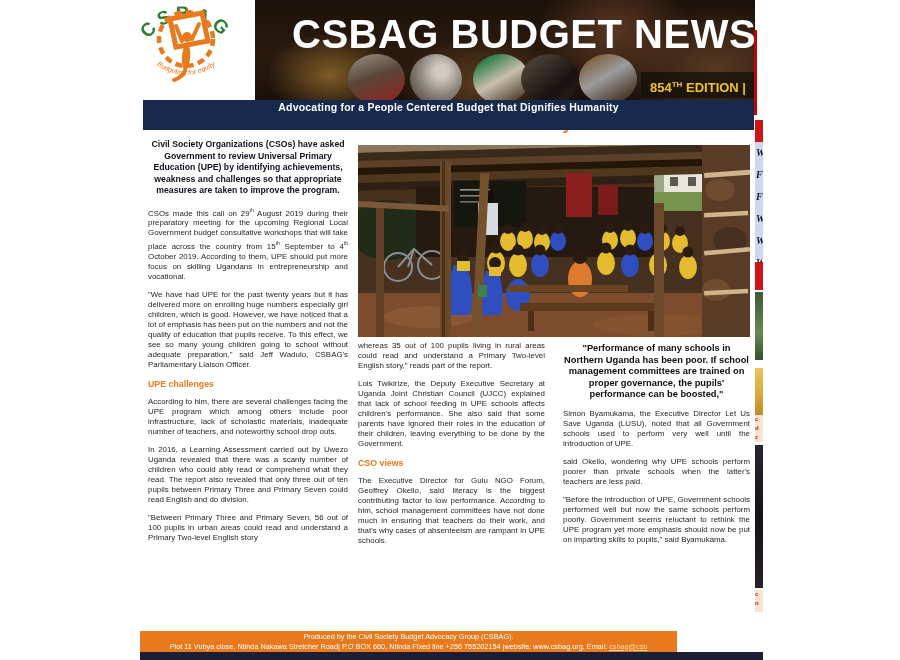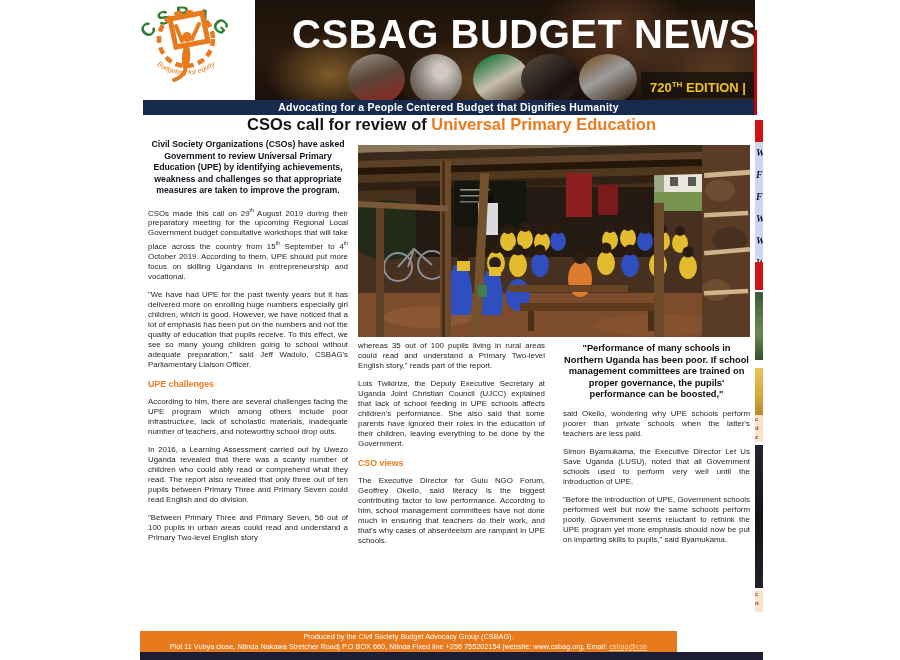--- a/index.html
+++ b/index.html
@@ -20,21 +20,21 @@
     color:#fff; white-space:nowrap; letter-spacing:.5px; }
   .hphoto { position:absolute; top:54px; height:50px; border-radius:50%; }
   .hp1 { left:93px;  width:57px; background:linear-gradient(160deg,#8c8377 10%,#5a4638 45%,#7e2f28 78%); }
   .hp2 { left:155px; width:52px; background:radial-gradient(at 60% 35%,#cfc9c2 15%,#8c857c 50%,#4a3f35 92%); }
   .hp3 { left:218px; width:56px; background:linear-gradient(150deg,#2e7d46 15%,#c8bfae 50%,#5a4a38 85%); }
   .hp4 { left:266px; width:58px; background:linear-gradient(140deg,#4a4036 15%,#191210 65%,#2a221c); }
   .hp5 { left:324px; width:58px; background:linear-gradient(150deg,#7a5a38 10%,#9c9c9c 45%,#4a3828 85%); }
   .edition { position:absolute; right:0; top:72px; height:26px; line-height:26px; padding:0 9px;
     background:rgba(22,17,10,.8); color:#f2c31c; font-weight:bold; font-size:13px; white-space:nowrap; }
   .edition sup { font-size:8px; vertical-align:super; }
-  .navy-bar { position:absolute; left:3px; top:100px; width:611px; height:15px; background:#172a4d;
+  .navy-bar { position:absolute; left:3px; top:100px; width:611px; height:30px; background:#172a4d;
     color:#fff; font-size:10.5px; font-weight:bold; text-align:center; line-height:15px; letter-spacing:.2px; }
   .logo { position:absolute; left:-20px; top:-7px; width:132px; height:112px; z-index:6; }
   .red-line { position:absolute; left:614px; top:30px; width:3px; height:85px; background:#c40404; z-index:5; }
 
   
   .headline { text-align:center; font-size:16.5px; font-weight:bold; color:#141414; }
   .headline .hl { color:#ed7a1c; }
 
   
   .cols { display:flex; gap:10px; margin-top:5px; padding:0 13px 0 8px; }
@@ -80,21 +80,21 @@
 <div class="page">
 
   <div class="header">
     <div class="photo-band">
       <div class="news-title">CSBAG BUDGET NEWS</div>
       <div class="hphoto hp1"></div>
       <div class="hphoto hp2"></div>
       <div class="hphoto hp3"></div>
       <div class="hphoto hp4"></div>
       <div class="hphoto hp5"></div>
-      <div class="edition"><span>720</span><sup>TH</sup><span> EDITION |</span></div>
+      <div class="edition"><span>854</span><sup>TH</sup><span> EDITION |</span></div>
     </div>
     <div class="red-line"></div>
     <div class="navy-bar">Advocating for a People Centered Budget that Dignifies Humanity</div>
 
     <svg class="logo" viewBox="0 0 132 112" xmlns="http://www.w3.org/2000/svg">
       <defs>
         <path id="arcTop" d="M 22,62 A 45,45 0 0 1 110,62"></path>
         <path id="arcBot" d="M 28,62 A 44,40 0 0 0 104,62"></path>
       </defs>
       <ellipse cx="66" cy="50" rx="65" ry="55" fill="#ffffff"></ellipse>
@@ -270,22 +270,22 @@
 
         <div>
           <p class="bp" style="margin-top:0">whereas 35 out of 100 pupils living in rural areas could read and understand a Primary Two-level English story," reads part of the report.</p>
           <p class="bp">Lois Twikirize, the Deputy Executive Secretary at Uganda Joint Christian Council (UJCC) explained that lack of school feeding in UPE schools affects children's performance. She also said that some parents have ignored their roles in the education of their children, leaving everything to be done by the Government.</p>
           <p class="subhead">CSO views</p>
           <p class="bp">The Executive Director for Gulu NGO Forum, Geoffrey Okello, said literacy is the biggest contributing factor to low performance. According to him, school management committees have not done much in ensuring that teachers do their work, and that's why cases of absenteeism are rampant in UPE schools.</p>
         </div>
 
         <div>
           <p class="pull-quote">"Performance of many schools in Northern Uganda has been poor. If school management committees are trained on proper governance, the pupils' performance can be boosted,"</p>
+          <p class="bp">Simon Byamukama, the Executive Director Let Us Save Uganda (LUSU), noted that all Government schools used to perform very well until the introduction of UPE.</p>
           <p class="bp">said Okello, wondering why UPE schools perform poorer than private schools when the latter's teachers are less paid.</p>
-          <p class="bp">Simon Byamukama, the Executive Director Let Us Save Uganda (LUSU), noted that all Government schools used to perform very well until the introduction of UPE.</p>
           <p class="bp">"Before the introduction of UPE, Government schools performed well but now the same schools perform poorly. Government seems reluctant to rethink the UPE program yet more emphasis should now be put on imparting skills to pupils," said Byamukama.</p>
         </div>
       </div>
     </div>
   </div>
 
   <div class="footer">
     <div>Produced by the Civil Society Budget Advocacy Group (CSBAG).</div>
     <div><span>Plot 11 Vubya close, Ntinda Nakawa Stretcher Road| P.O BOX 660, Ntinda Fixed line +256 755202154 |website: www.csbag.org, Email: </span><span class="email">csbag@csb</span></div>
   </div>

